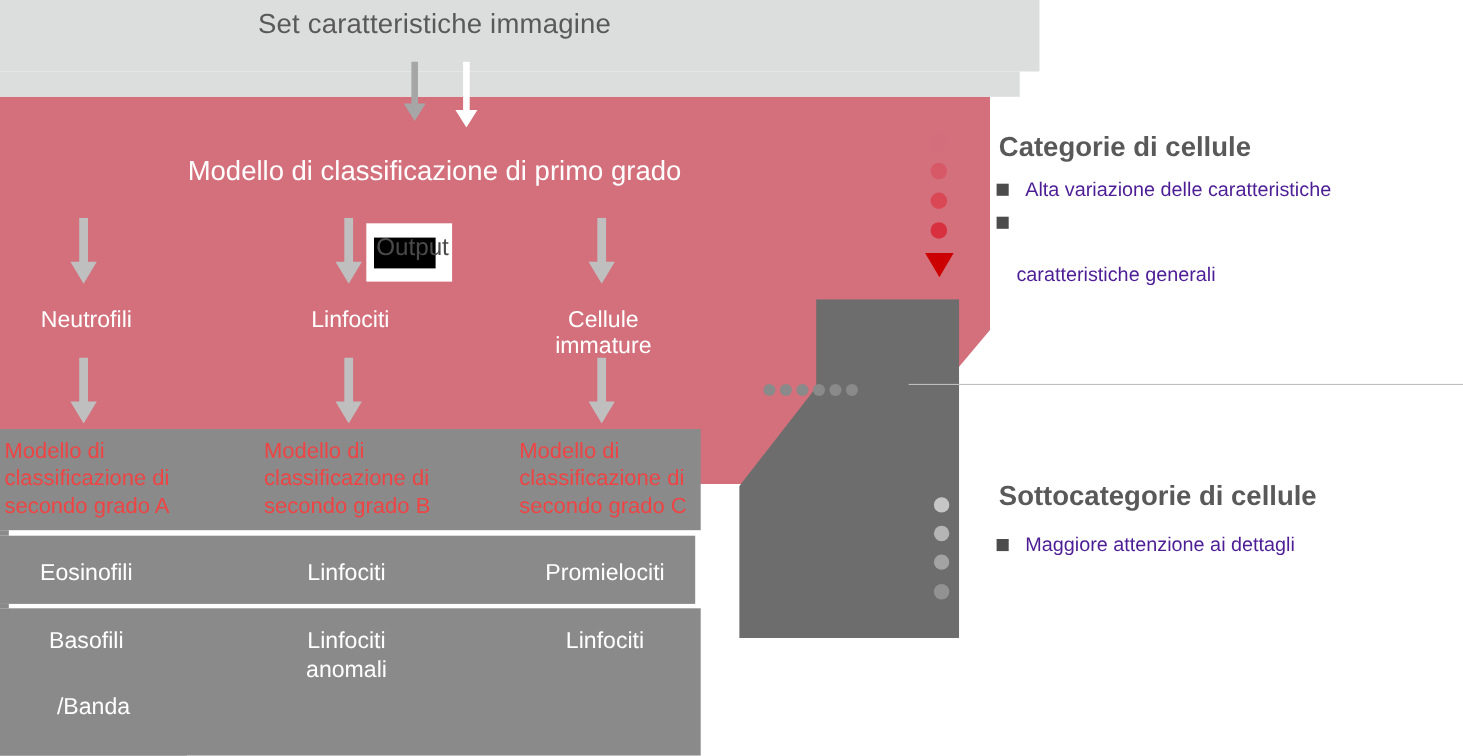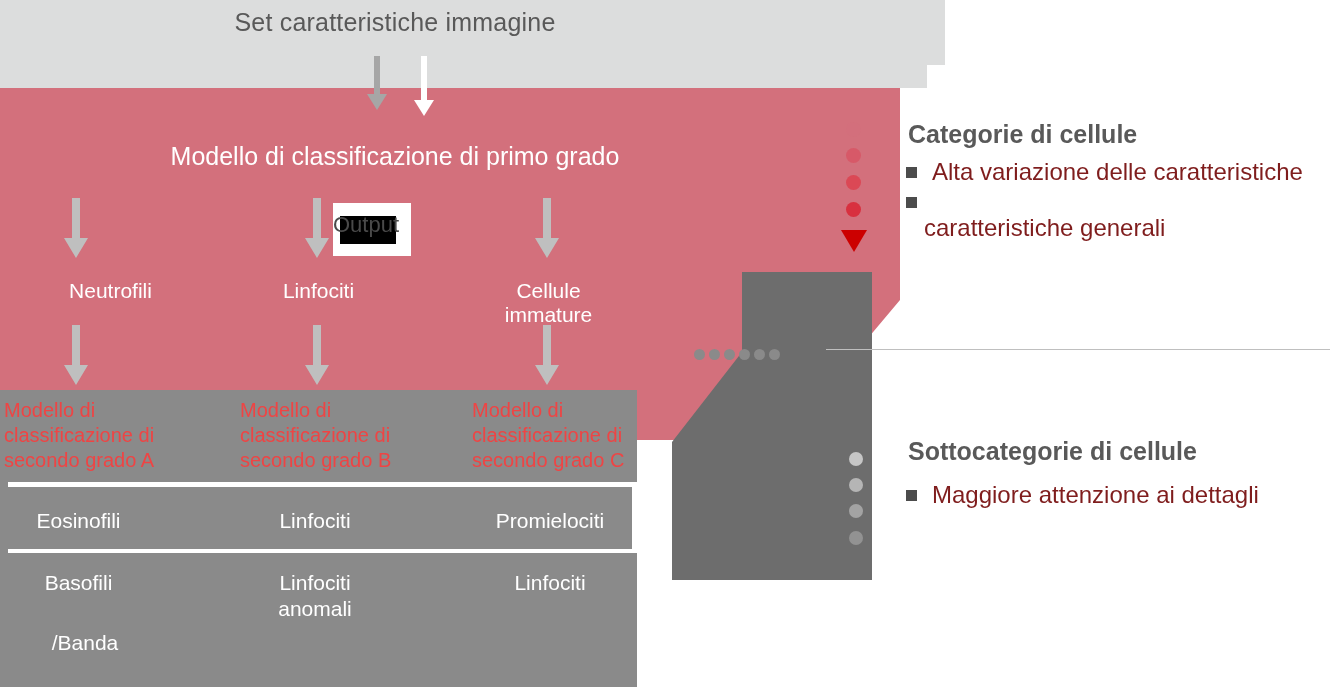--- a/index.html
+++ b/index.html
@@ -36,53 +36,53 @@
 
   
   .arrow{position:absolute;}
   .arrow svg{display:block;}
 
   
   .output-box{
     position:absolute;left:333px;top:203px;width:78px;height:53px;background:#ffffff;
   }
   .output-label{
-    position:absolute;left:333px;top:212px;width:84px;
+    position:absolute;left:333px;top:212px;width:84px;text-align:center;
     color:#4a4a4a;font-size:22px;
   }
   .output-hl{
     position:absolute;left:340px;top:216px;width:56px;height:28px;background:#000000;
   }
 
   
   .cat-label{
     position:absolute;top:279px;color:#ffffff;font-size:21px;text-align:center;
   }
-  .cat-0{left:16px;width:157px;padding-left:16px;}
+  .cat-0{left:0px;width:157px;}
   .cat-1{left:240px;width:157px;}
   .cat-2{left:470px;width:157px;}
 
   
   .gbox{position:absolute;background:#8a8a8a;}
   .gcol-head{
     position:absolute;color:#ef4444;font-size:20px;line-height:25px;
   }
   .gcell{
     position:absolute;color:#ffffff;font-size:21px;line-height:26px;text-align:center;
   }
 
   
   .panel{position:absolute;}
   .panel-title{
     font-size:25px;font-weight:bold;color:#595959;position:relative;display:inline-block;margin-left:12px;
   }
   .bullets{margin:10px 0 0 0;padding:0;list-style:none;}
   .bullets li{
     position:relative;padding-left:36px;margin-bottom:4px;
-    font-size:24px;line-height:26px;color:#7f1d1d;
+    font-size:18px;line-height:26px;color:#4c1d95;
   }
   .bullets li .sq{
     position:absolute;left:10px;top:8px;width:11px;height:11px;background:#4c4c4c;
   }
   .bullets li .txt{position:relative;display:inline-block;z-index:1;}
   .bullets li .bhl{position:absolute;background:#000;z-index:-1;}
 
   
   .dot{position:absolute;border-radius:50%;}
   .hline{position:absolute;background:#bfbfbf;height:1px;}
@@ -227,21 +227,21 @@
         <span class="sq"></span>
         <span class="bhl" style="left:36px;top:3px;width:356px;height:23px;"></span>
         <span class="txt">Alta variazione delle caratteristiche</span>
       </li>
       <li>
         <span class="sq"></span>
         <span class="bhl" style="left:36px;top:3px;width:250px;height:23px;"></span>
         <span class="bhl" style="left:28px;top:26px;width:248px;height:23px;"></span>
         <span class="txt">
           <br>
-          <span style="margin-left:-8px;display:inline-block;">caratteristiche generali</span>
+          <span style="margin-left:-8px;display:inline-block;margin-top:21px;">caratteristiche generali</span>
         </span>
       </li>
     </ul>
   </div>
 
   <div class="panel" style="left:896px;top:437px;width:430px;">
     <div style="position:relative;">
       <span class="hl" style="left:10px;top:8px;width:255px;height:24px;"></span>
       <span class="panel-title">Sottocategorie di cellule</span>
     </div>

